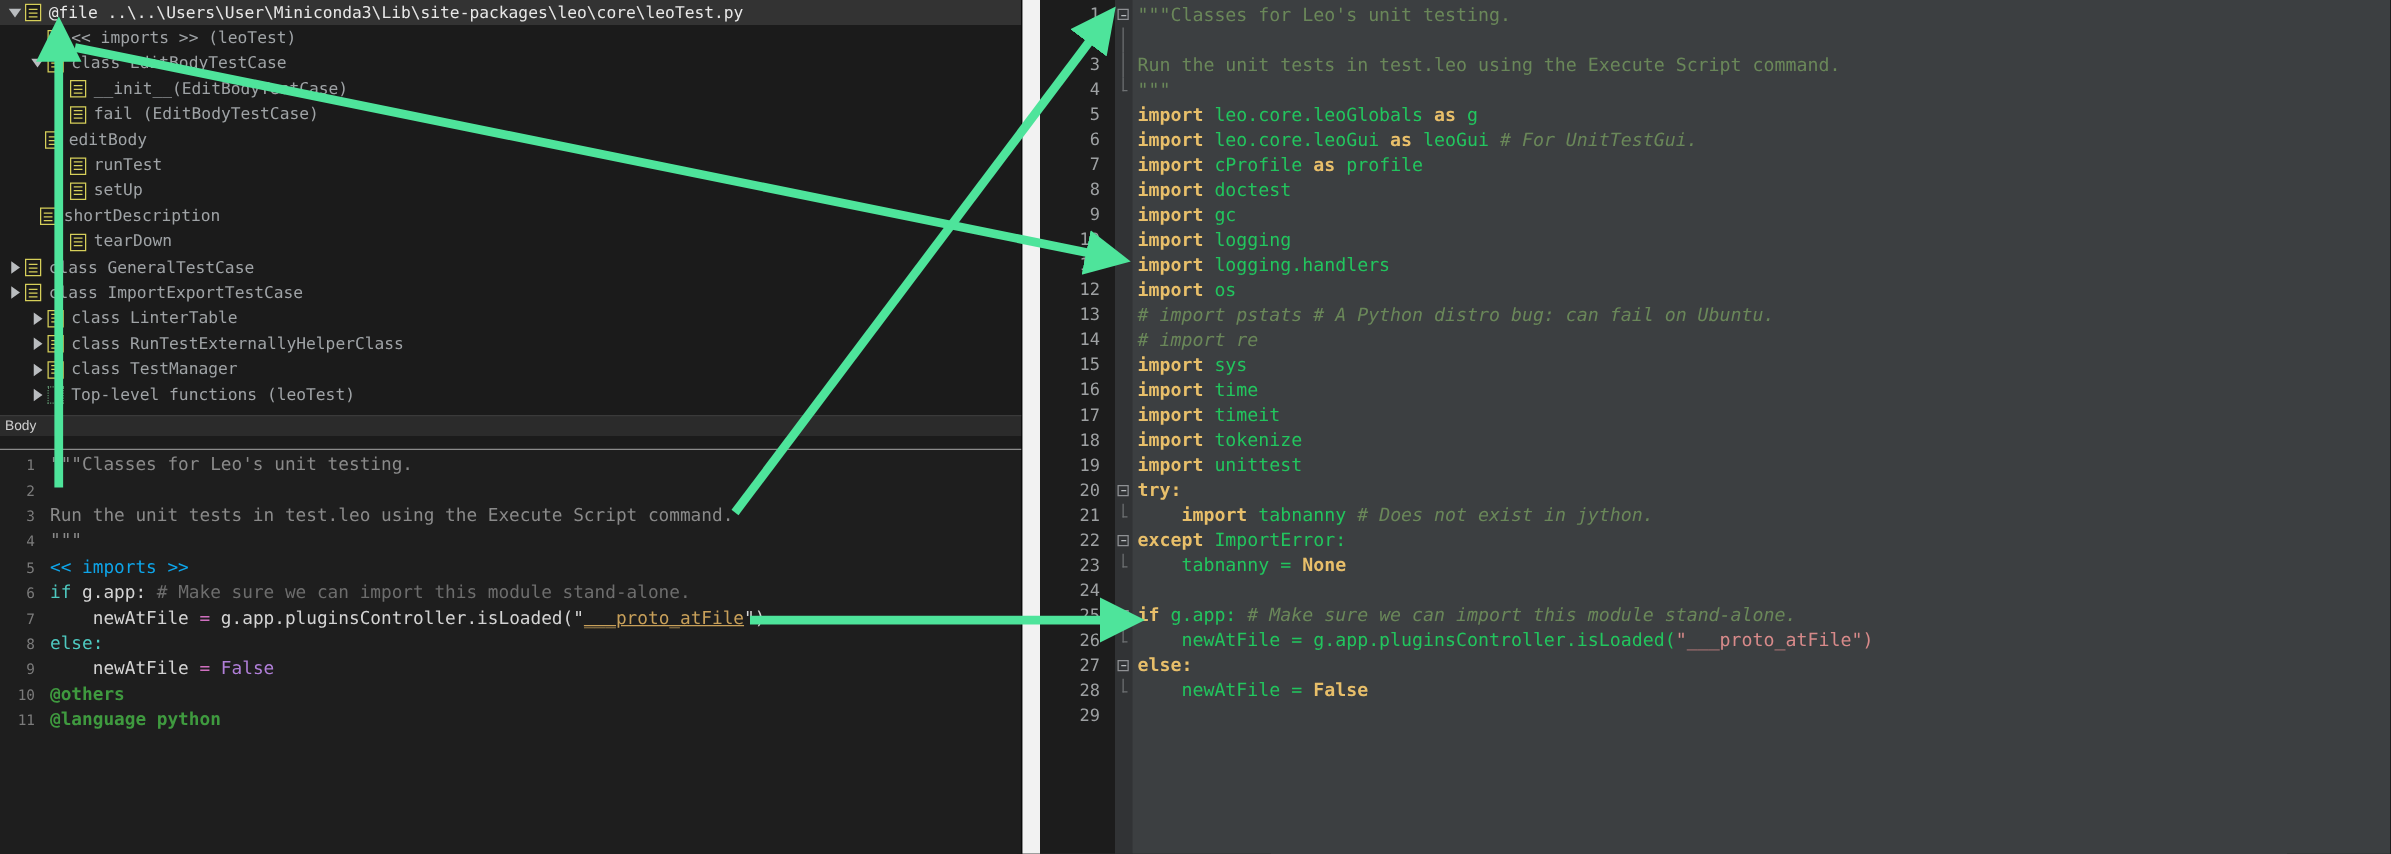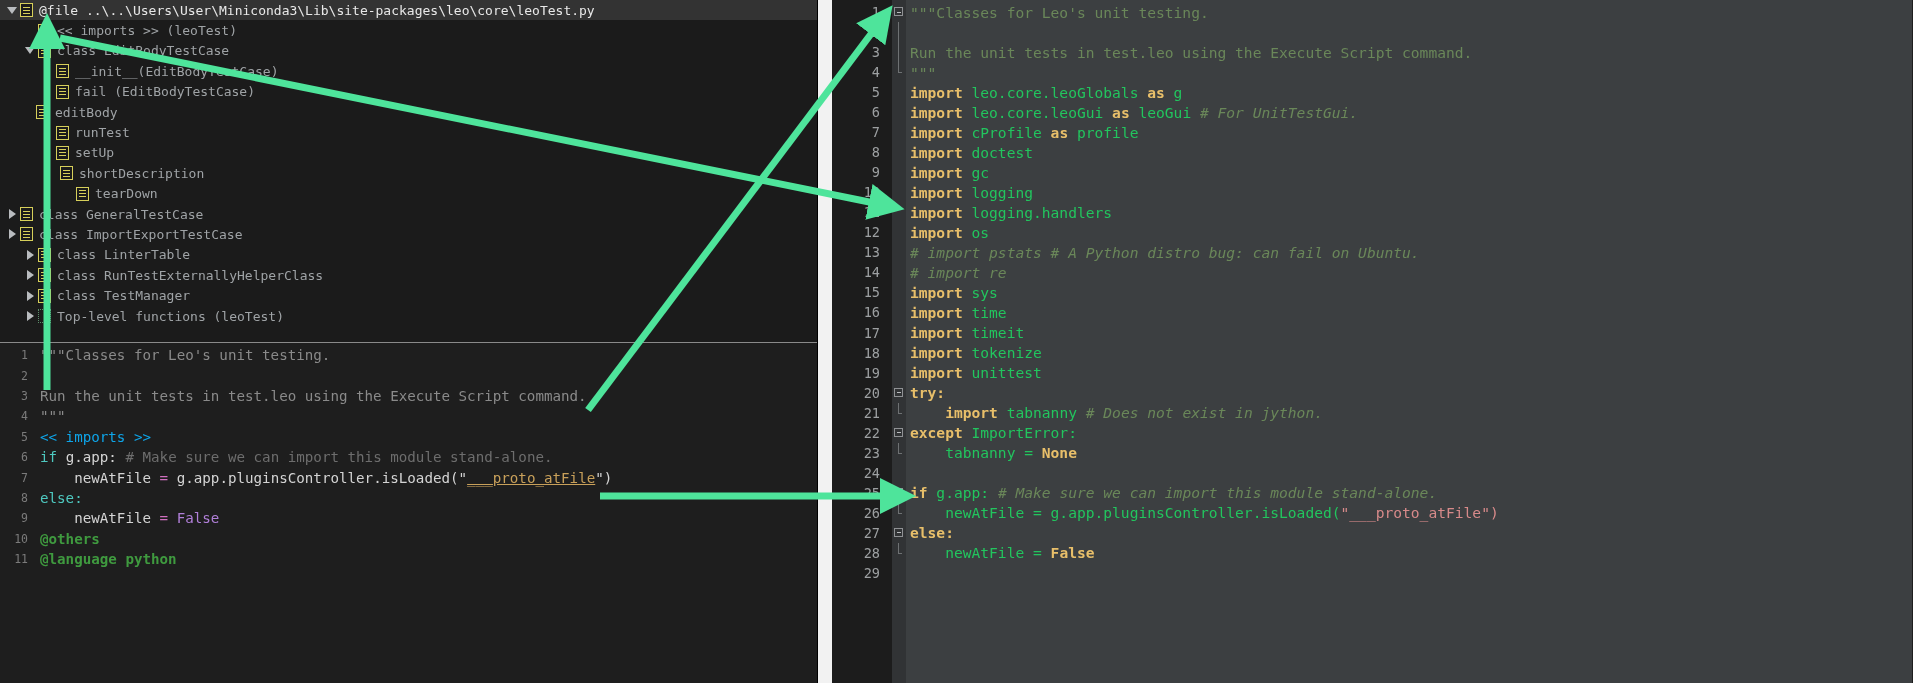--- a/index.html
+++ b/index.html
@@ -226,26 +226,26 @@
         <div class="tree-row" style="padding-left: 40px;">
           <span class="tw"></span>
           <span class="ibox"></span>
           <span class="tree-label">runTest</span>
         </div>
         <div class="tree-row" style="padding-left: 40px;">
           <span class="tw"></span>
           <span class="ibox"></span>
           <span class="tree-label">setUp</span>
         </div>
-        <div class="tree-row" style="padding-left: 44px;">
+        <div class="tree-row" style="padding-left: 16px;">
           <span class="tw"></span>
           <span class="ibox"></span>
           <span class="tree-label">shortDescription</span>
         </div>
-        <div class="tree-row" style="padding-left: 60px;">
+        <div class="tree-row" style="padding-left: 40px;">
           <span class="tw"></span>
           <span class="ibox"></span>
           <span class="tree-label">tearDown</span>
         </div>
         <div class="tree-row" style="">
           <span class="tw">
             <span class="tri"></span>
           </span>
           <span class="ibox"></span>
           <span class="tree-label">class GeneralTestCase</span>
@@ -280,20 +280,23 @@
         </div>
         <div class="tree-row" style="padding-left: 22px;">
           <span class="tw">
             <span class="tri"></span>
           </span>
           <span class="ibox plain"></span>
           <span class="tree-label">Top-level functions (leoTest)</span>
         </div>
       </div>
 
+    <div id="body-header">
+      <span>Body</span>
+    </div>
     <div id="body-sep"></div>
 
     <div id="body-editor">
         <div class="bline"><span class="bnum">1</span><span class="bcode"><span class="Lst">"""Classes for Leo's unit testing.</span></span></div>
         <div class="bline"><span class="bnum">2</span><span class="bcode"><span class="Lst"></span></span></div>
         <div class="bline"><span class="bnum">3</span><span class="bcode"><span class="Lst">Run the unit tests in test.leo using the Execute Script command.</span></span></div>
         <div class="bline"><span class="bnum">4</span><span class="bcode"><span class="Lst">"""</span></span></div>
         <div class="bline"><span class="bnum">5</span><span class="bcode"><span class="Lsec">&lt;&lt; imports &gt;&gt;</span></span></div>
         <div class="bline"><span class="bnum">6</span><span class="bcode"><span class="Lkw">if</span><span class="Lid"> </span><span class="Lid">g.app:</span><span class="Lcm"> # Make sure we can import this module stand-alone.</span></span></div>
         <div class="bline"><span class="bnum">7</span><span class="bcode"><span class="Lid">    newAtFile </span><span class="Lop">=</span><span class="Lid"> g.app.pluginsController.isLoaded(</span><span class="Lid">"</span><span class="Lsl">___proto_atFile</span><span class="Lid">")</span></span></div>

